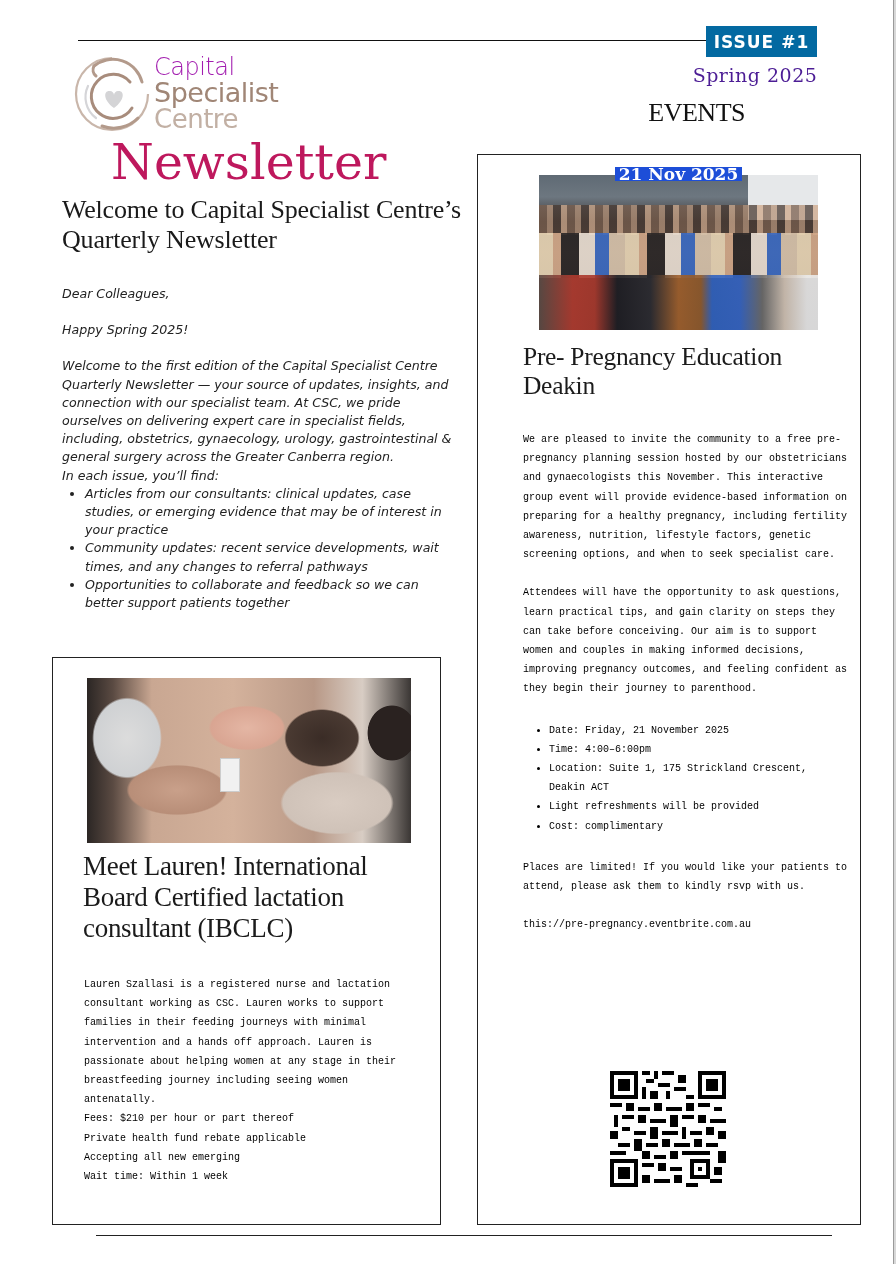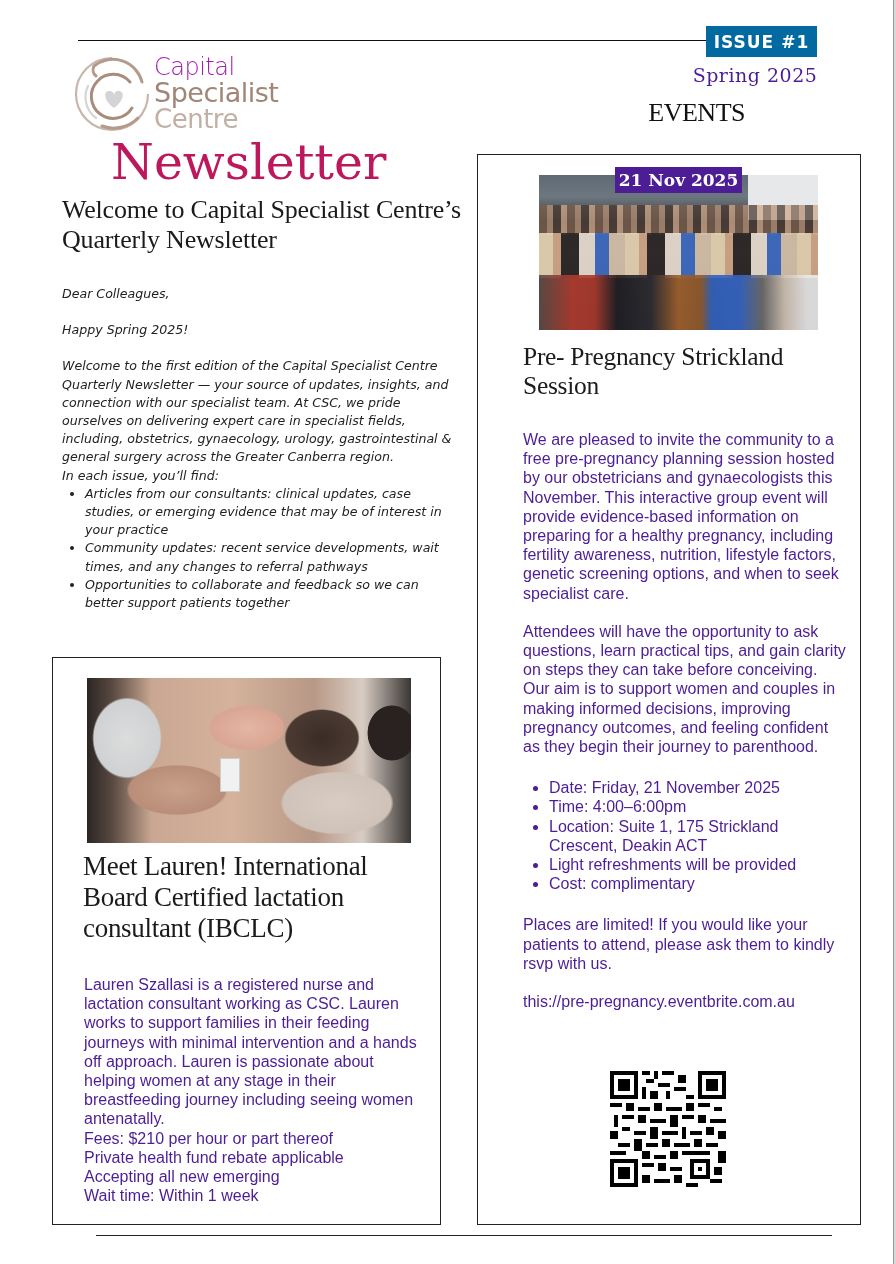--- a/index.html
+++ b/index.html
@@ -41,27 +41,27 @@
       radial-gradient(ellipse 60px 70px at 40px 60px, #dcdcdc 0%, #cfd1d3 55%, transparent 58%),
       linear-gradient(90deg, #2b2624 0%, #5a4a42 8%, #c9a792 20%, #d4b29c 45%, #b89886 70%, #d8cdc4 85%, #3a3634 100%); }
     .photo-lauren .band { position: absolute; left: 133px; top: 80px; width: 18px; height: 32px; background: #f1f1f1; border: 1px solid #ccc; }
     .photo-event { left: 539px; top: 175px; width: 279px; height: 155px; background:
       linear-gradient(180deg, #5f6a74 0%, #6d7780 14%, #3d3a3a 30%, #5b4c44 50%, #3e3634 70%, #2c2a2c 100%); }
     .photo-event .crowd-row { position: absolute; left: 0; width: 100%; }
     .photo-event .r1 { top: 30px; height: 30px; background: repeating-linear-gradient(90deg, #7a5e4c 0 8px, #b59278 8px 14px, #4a3a32 14px 22px, #cfa88a 22px 28px); opacity: 0.75; }
     .photo-event .r2 { top: 58px; height: 45px; background: repeating-linear-gradient(90deg, #e9d6b6 0 14px, #d3a98a 14px 22px, #2a2626 22px 40px, #ebe0d4 40px 56px, #3b6bc4 56px 70px, #d8c4ac 70px 86px); opacity: 0.9; }
     .photo-event .r3 { top: 100px; height: 55px; background: linear-gradient(90deg, #5a4a44 0%, #b03a2e 12%, #a8382c 20%, #1c1c22 28%, #2a2a30 40%, #a0602c 50%, #8f5a2c 58%, #2f62c0 62%, #3464c4 72%, #6a6a6a 80%, #d0c2b4 88%, #eaeaea 96%); opacity: 0.9; }
     .photo-event .back-wall { position: absolute; right: 0; top: 0; width: 70px; height: 45px; background: #e6e8ea; }
-    .date-label { position: absolute; left: 615px; top: 167px; width: 127px; height: 26px; background: #4c1d95; color: #fff; font-family: "DejaVu Serif", serif; font-size: 17px; font-weight: bold; display: flex; align-items: center; justify-content: center; letter-spacing: 0px; }
+    .date-label { position: absolute; left: 615px; top: 167px; width: 127px; height: 14px; background: #1d4ed8; color: #fff; font-family: "DejaVu Serif", serif; font-size: 17px; font-weight: bold; display: flex; align-items: center; justify-content: center; letter-spacing: 0px; }
 
     .card-title { position: absolute; font-family: "Liberation Serif", serif; color: #1b1b1b; letter-spacing: -0.3px; }
     .lauren-title { left: 83px; top: 851px; width: 340px; font-size: 27px; line-height: 31px; }
     .event-title { left: 523px; top: 342px; width: 320px; font-size: 25.5px; line-height: 29px; }
 
-    .body-text { position: absolute; font-family: Liberation Sans, sans-serif; font-size: 16px; line-height: 19.2px; color: #4c1d95; }
+    .body-text { position: absolute; font-family: Liberation Mono, monospace; font-size: 10px; line-height: 19.2px; color: #000000; }
     .body-text p { margin: 0; }
     .lauren-body { left: 84px; top: 975px; width: 340px; }
     .event-body { left: 523px; top: 430px; width: 325px; }
     .event-body .gap { height: 19px; }
     .event-body ul { margin: 3px; padding-left: 23px; }
     .event-body li { margin: 0; }
     .url { display: inline-block; }
 
     .qr { position: absolute; left: 610px; top: 1071px; width: 116px; height: 116px; }
   </style>
@@ -123,21 +123,21 @@
 </div>
 
 <div class="box box-right"></div>
 <div class="photo photo-event" title="Audience applauding at an education session">
   <div class="back-wall"></div>
   <div class="crowd-row r1"></div>
   <div class="crowd-row r2"></div>
   <div class="crowd-row r3"></div>
 </div>
 <div class="date-label">21 Nov 2025</div>
-<div class="card-title event-title">Pre- Pregnancy Strickland Session</div>
+<div class="card-title event-title">Pre- Pregnancy Education Deakin</div>
 <div class="body-text event-body">
   <p>We are pleased to invite the community to a free pre-pregnancy planning session hosted by our obstetricians and gynaecologists this November. This interactive group event will provide evidence-based information on preparing for a healthy pregnancy, including fertility awareness, nutrition, lifestyle factors, genetic screening options, and when to seek specialist care.</p>
   <div class="gap"></div>
   <p>Attendees will have the opportunity to ask questions, learn practical tips, and gain clarity on steps they can take before conceiving. Our aim is to support women and couples in making informed decisions, improving pregnancy outcomes, and feeling confident as they begin their journey to parenthood.</p>
   <div class="gap"></div>
   <ul>
     <li>Date: Friday, 21 November 2025</li>
     <li>Time: 4:00–6:00pm</li>
     <li>Location: Suite 1, 175 Strickland Crescent, Deakin ACT</li>
     <li>Light refreshments will be provided</li>

